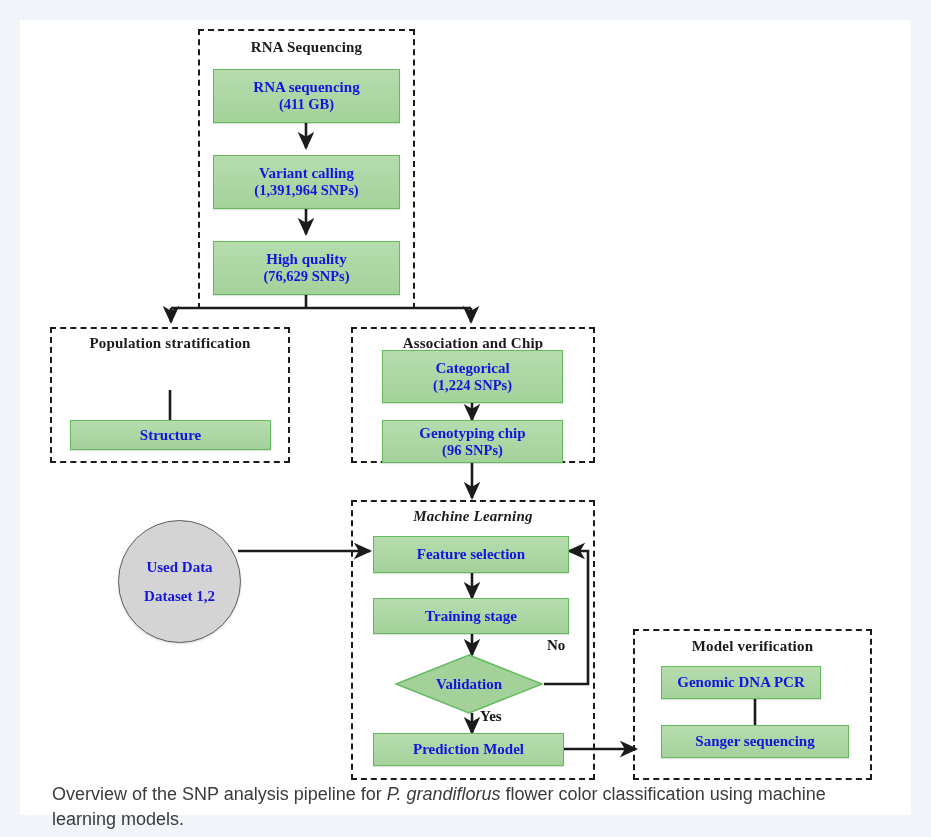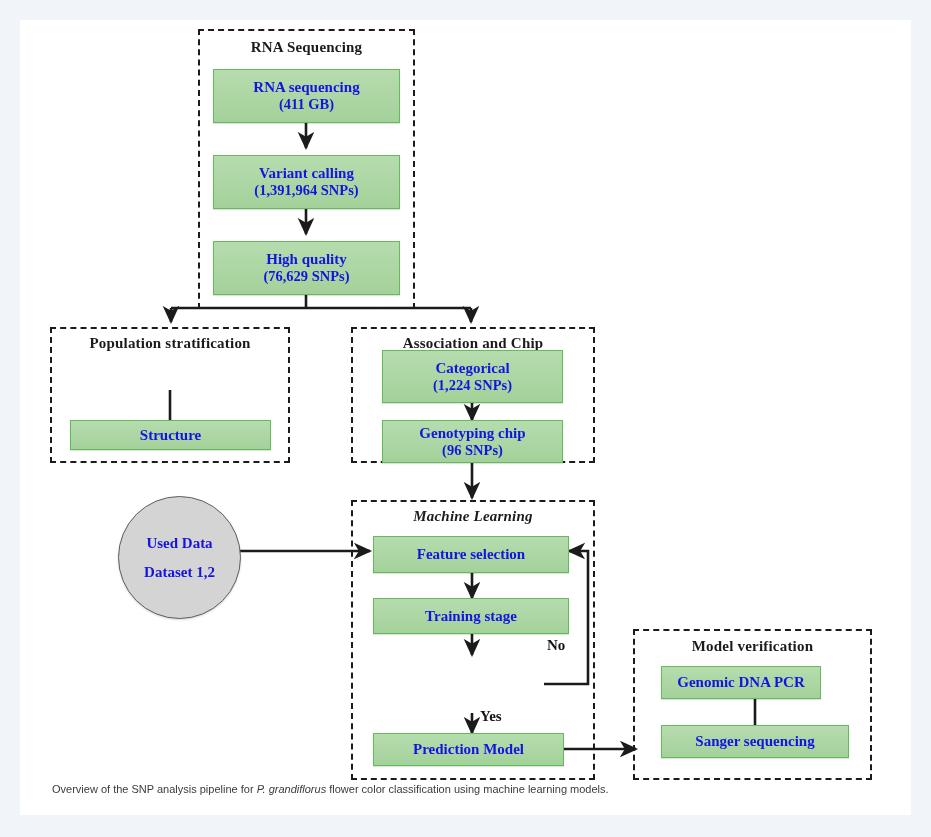--- a/index.html
+++ b/index.html
@@ -83,21 +83,21 @@
   .edge-label{
     position:absolute;
     font-family:"Liberation Serif",serif;
     font-weight:bold;font-size:15px;color:#141414;
     white-space:nowrap;
   }
   
   #caption{
     position:absolute;left:32px;top:762px;width:830px;
     font-family:"Liberation Sans",sans-serif;
-    font-size:11px;color:#3b3b3b;line-height:1.4;
+    font-size:18px;color:#3b3b3b;line-height:1.4;
   }
   #caption i{font-style:italic;}
 </style>
 </head>
 <body>
 
 <div id="card">
 
   <div id="figure">
 
@@ -168,35 +168,41 @@
     </div>
     <div class="node" style="left:362px;top:330px;width:181px;height:53px;">
       <span>Categorical</span>
       <span class="l2">(1,224 SNPs)</span>
     </div>
     <div class="node" style="left:362px;top:400px;width:181px;height:43px;">
       <span>Genotyping chip</span>
       <span class="l2">(96 SNPs)</span>
     </div>
 
-    <div class="circle" style="left:98px;top:476px;width:121px;height:121px;">
+    <div class="circle" style="left:98px;top:500px;width:121px;height:121px;">
       <span>Used Data</span>
       <span>Dataset 1,2</span>
     </div>
 
     <div class="group" style="left:331px;top:480px;width:244px;height:280px;">
       <div class="group-title" style="top:6px;font-style:italic;">Machine Learning</div>
     </div>
     <div class="node" style="left:353px;top:516px;width:196px;height:37px;">
       <span>Feature selection</span>
     </div>
     <div class="node" style="left:353px;top:578px;width:196px;height:36px;">
       <span>Training stage</span>
     </div>
 
+    <div class="diamond-wrap" style="left:374px;top:634px;width:150px;height:60px;">
+      <svg width="150" height="60" viewBox="0 0 150 60" xmlns="http://www.w3.org/2000/svg">
+        <polygon points="75,1 148,30 75,59 2,30" fill="#a4d19a" stroke="#63bb5e" stroke-width="1.6"></polygon>
+      </svg>
+      <div class="diamond-label">Validation</div>
+    </div>
 
     <div class="node" style="left:353px;top:713px;width:191px;height:33px;">
       <span>Prediction Model</span>
     </div>
 
     <span class="edge-label" style="left:527px;top:617px;">No</span>
     <span class="edge-label" style="left:460px;top:688px;">Yes</span>
 
     <div class="group" style="left:613px;top:609px;width:239px;height:151px;">
       <div class="group-title" style="top:7px;">Model verification</div>

